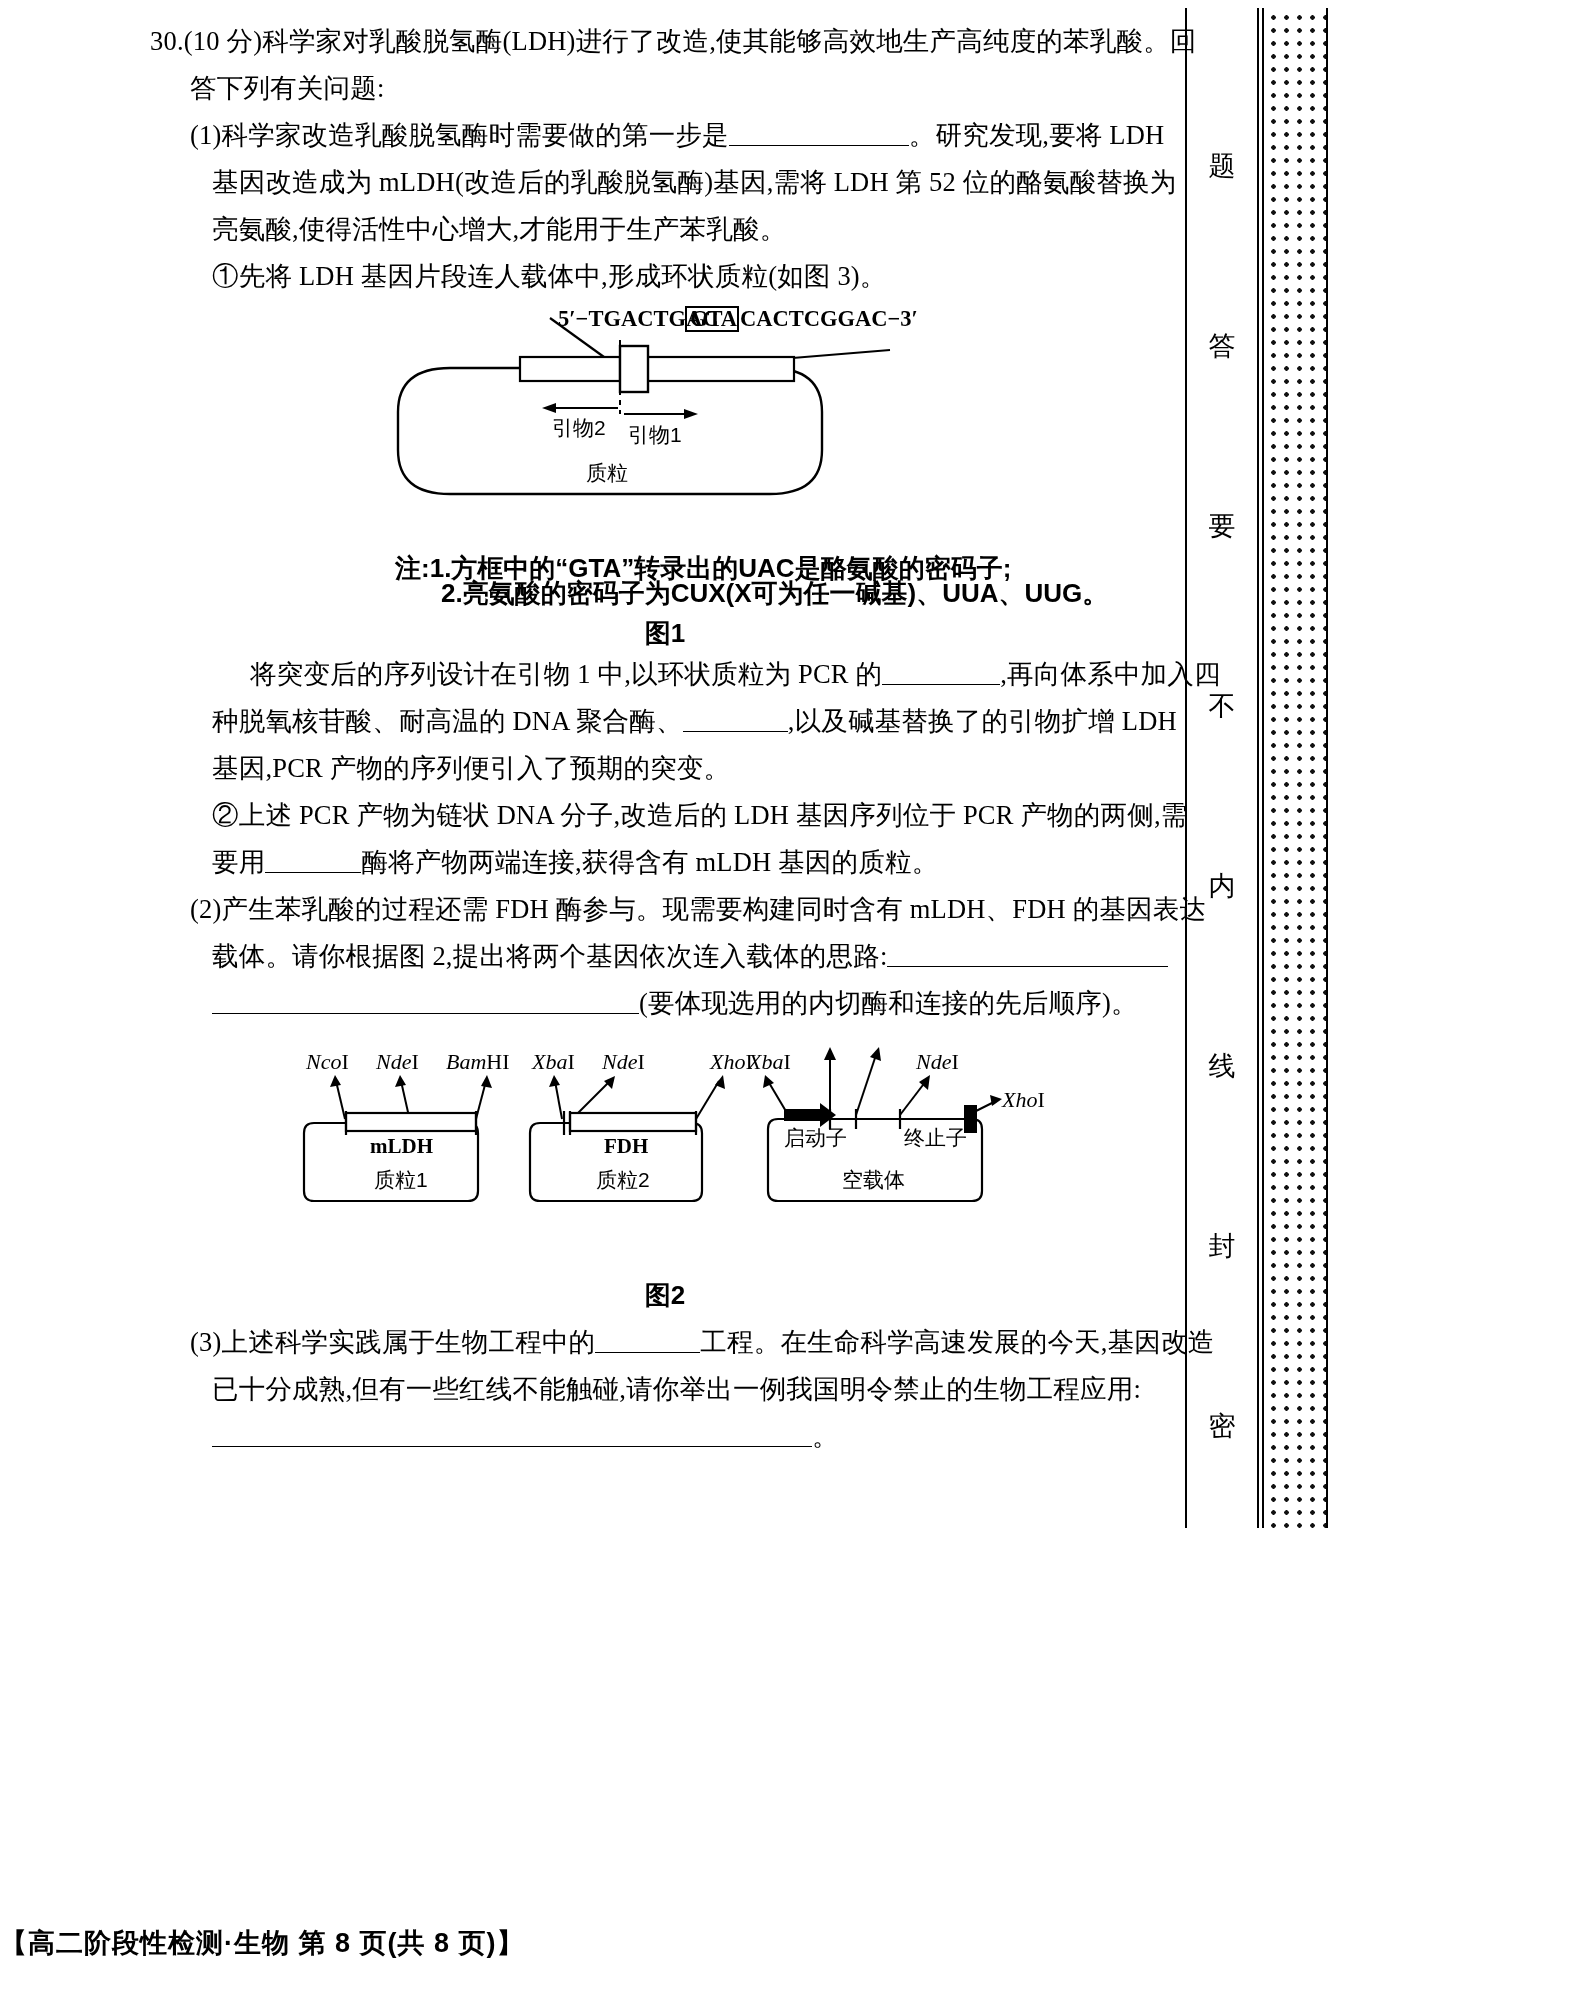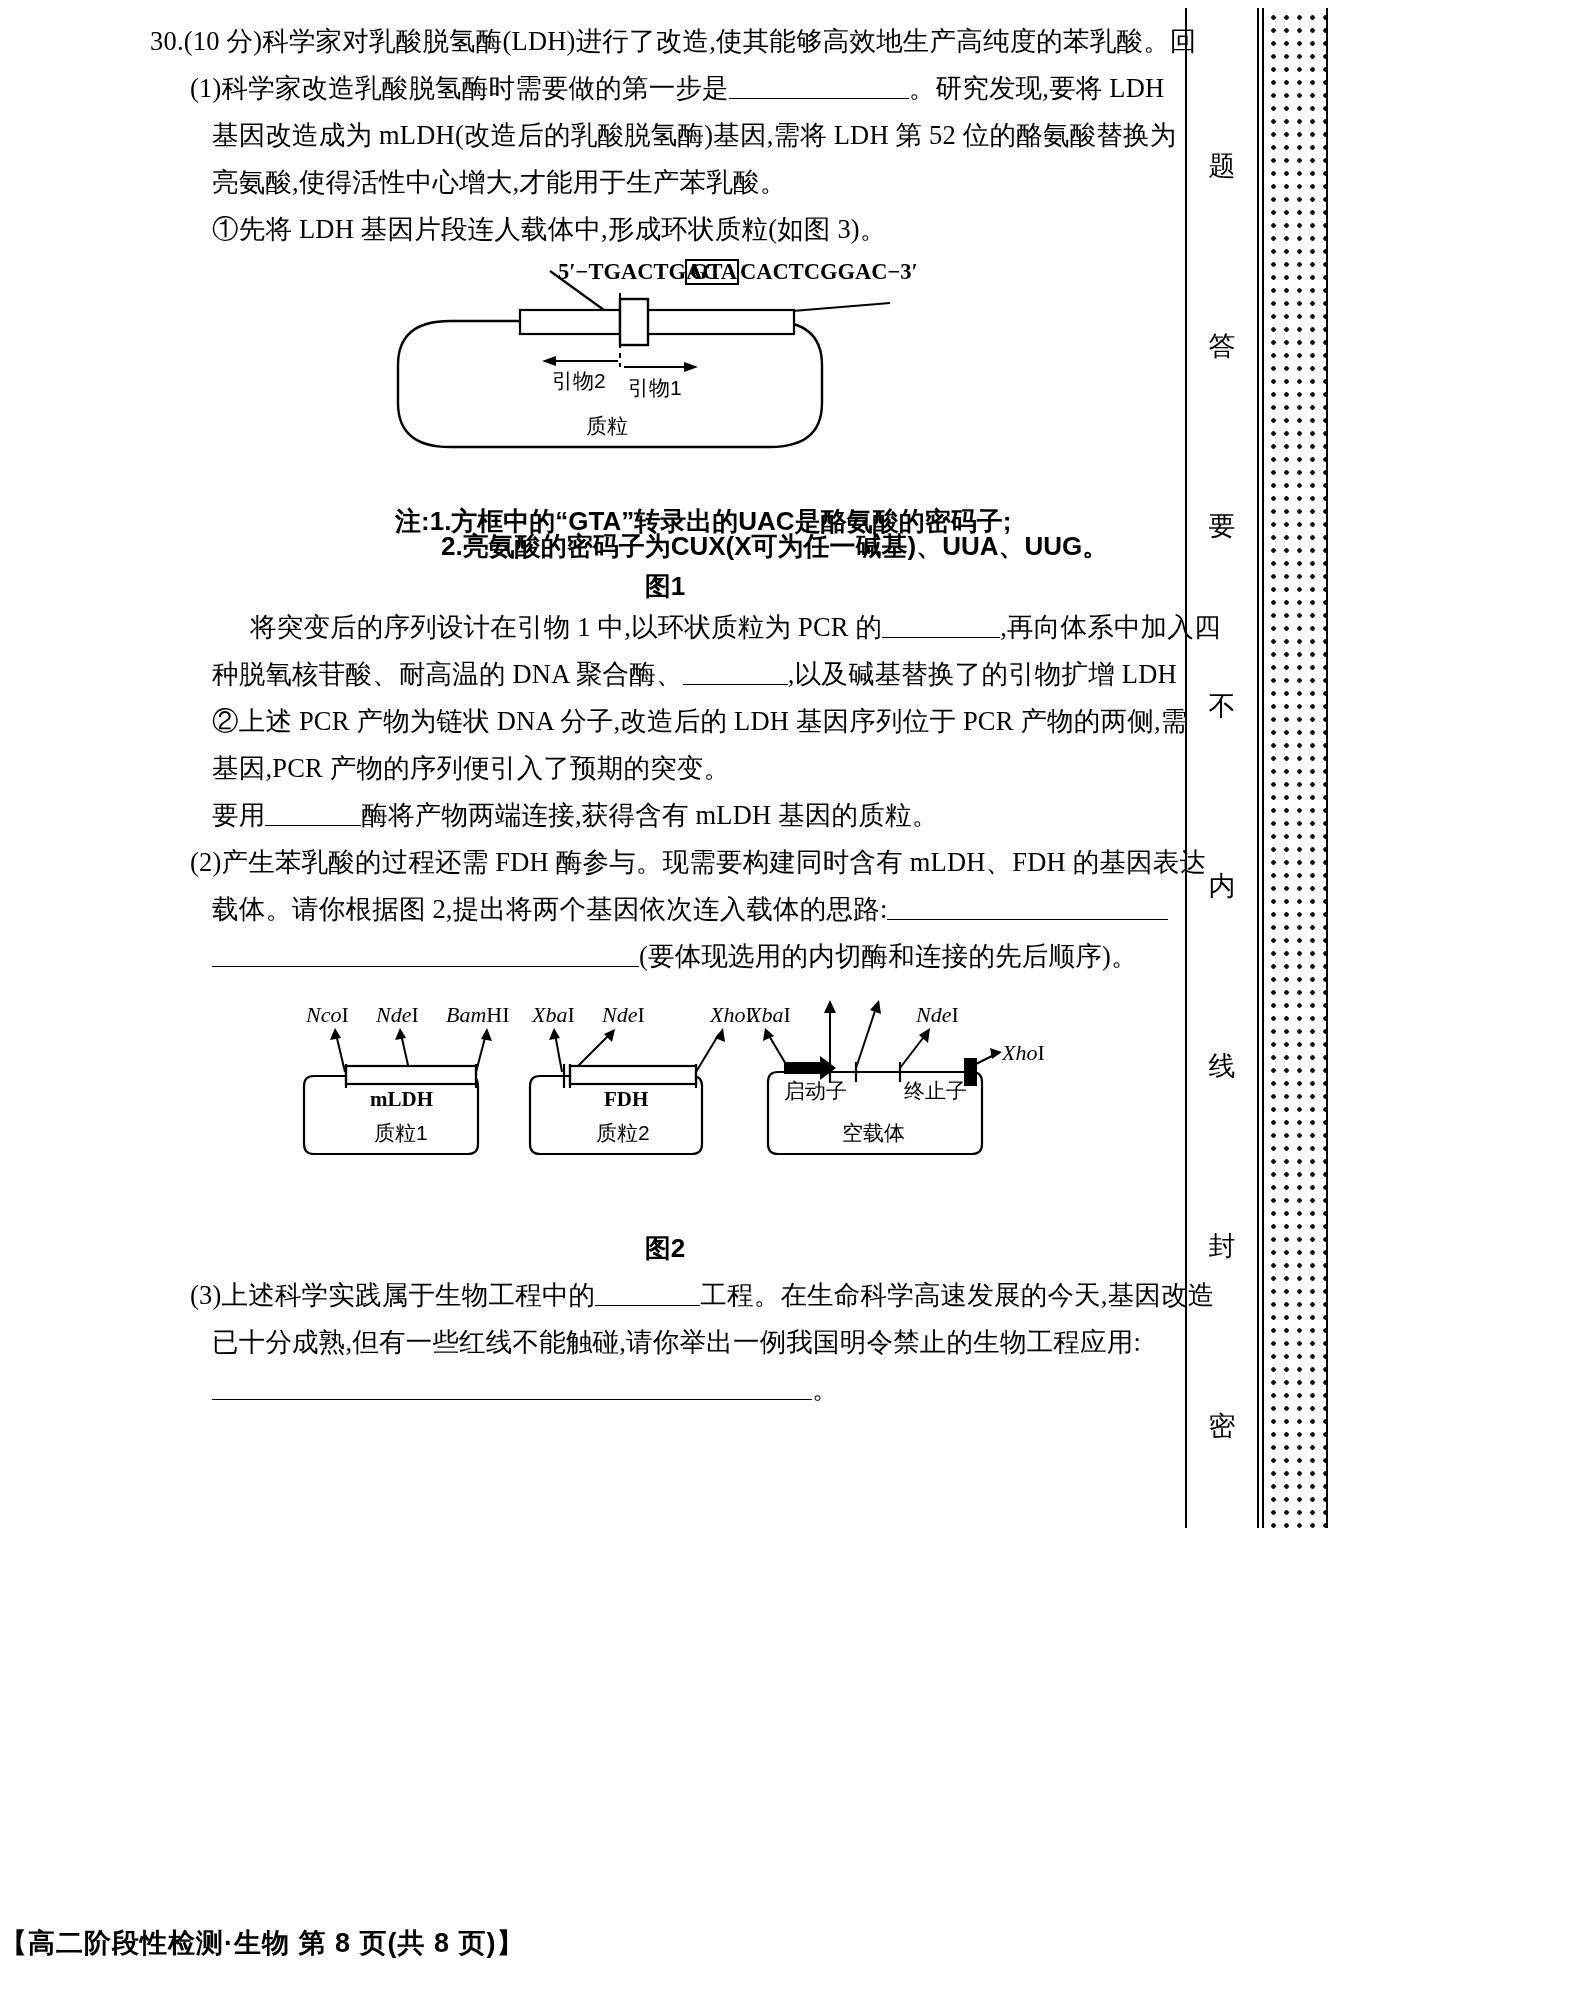--- a/index.html
+++ b/index.html
@@ -153,20 +153,21 @@
 </head>
 <body>
 
 <div id="page">
 
   <div id="content">
 
     <div class="qline">
       <span>30.</span><span>(10 分)</span><span>科学家对乳酸脱氢酶(LDH)进行了改造,使其能够高效地生产高纯度的苯乳酸。回</span>
     </div>
+    <div class="qline indent1">答下列有关问题:</div>
 
     <div class="qline indent1">
       <span>(1)</span><span>科学家改造乳酸脱氢酶时需要做的第一步是</span><span class="blank bl-180"></span><span>。研究发现,要将 LDH</span>
     </div>
     <div class="qline indent2">基因改造成为 mLDH(改造后的乳酸脱氢酶)基因,需将 LDH 第 52 位的酪氨酸替换为</div>
     <div class="qline indent2">亮氨酸,使得活性中心增大,才能用于生产苯乳酸。</div>
     <div class="qline indent2">①先将 LDH 基因片段连人载体中,形成环状质粒(如图 3)。</div>
 
     <div id="fig1wrap">
       <svg id="fig1" viewBox="0 0 600 258" xmlns="http://www.w3.org/2000/svg">
@@ -211,23 +212,23 @@
     </div>
 
     <div class="fig-caption" style="margin-top:10px;">图1</div>
 
     <div class="qline indent3">
       <span>将突变后的序列设计在引物 1 中,以环状质粒为 PCR 的</span><span class="blank bl-115"></span><span>,再向体系中加入四</span>
     </div>
     <div class="qline indent2">
       <span>种脱氧核苷酸、耐高温的 DNA 聚合酶、</span><span class="blank bl-105"></span><span>,以及碱基替换了的引物扩增 LDH</span>
     </div>
+    <div class="qline indent2">基因,PCR 产物的序列便引入了预期的突变。</div>
+
     <div class="qline indent2">②上述 PCR 产物为链状 DNA 分子,改造后的 LDH 基因序列位于 PCR 产物的两侧,需</div>
-
-    <div class="qline indent2">基因,PCR 产物的序列便引入了预期的突变。</div>
     <div class="qline indent2">
       <span>要用</span><span class="blank bl-95"></span><span>酶将产物两端连接,获得含有 mLDH 基因的质粒。</span>
     </div>
 
     <div class="qline indent1">
       <span>(2)</span><span>产生苯乳酸的过程还需 FDH 酶参与。现需要构建同时含有 mLDH、FDH 的基因表达</span>
     </div>
     <div class="qline indent2">
       <span>载体。请你根据图 2,提出将两个基因依次连入载体的思路:</span><span class="blank bl-280"></span>
     </div>

